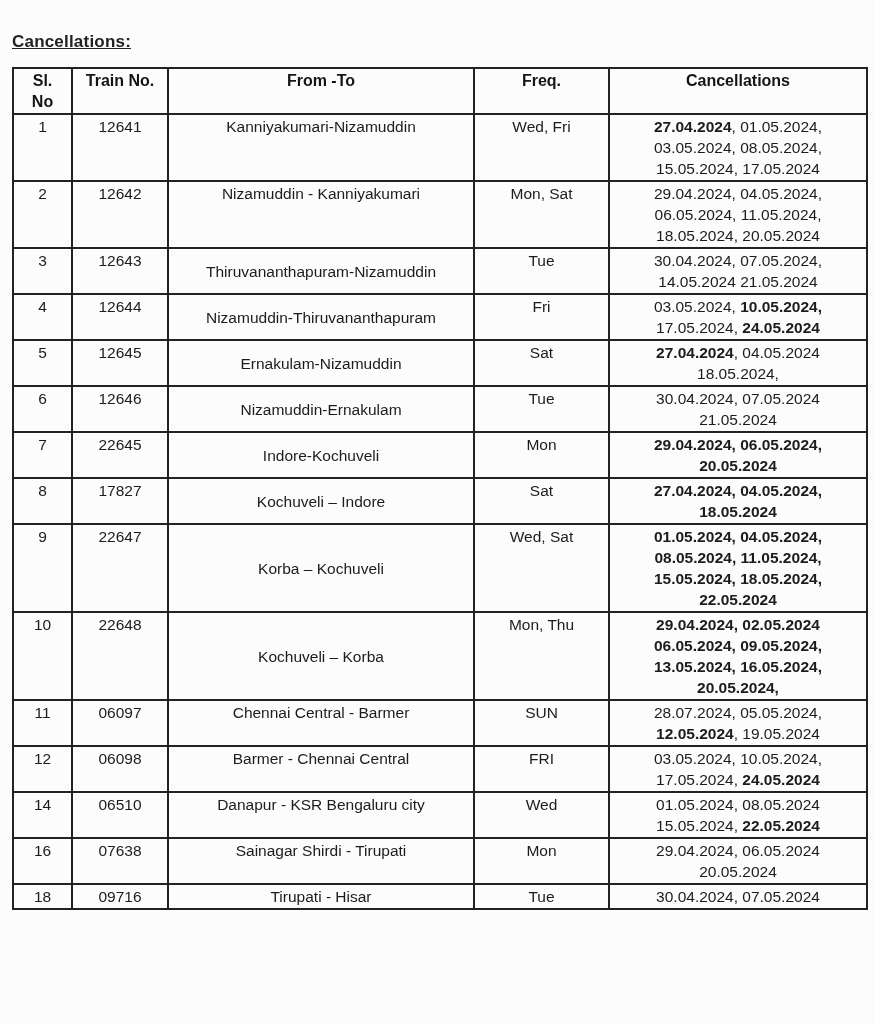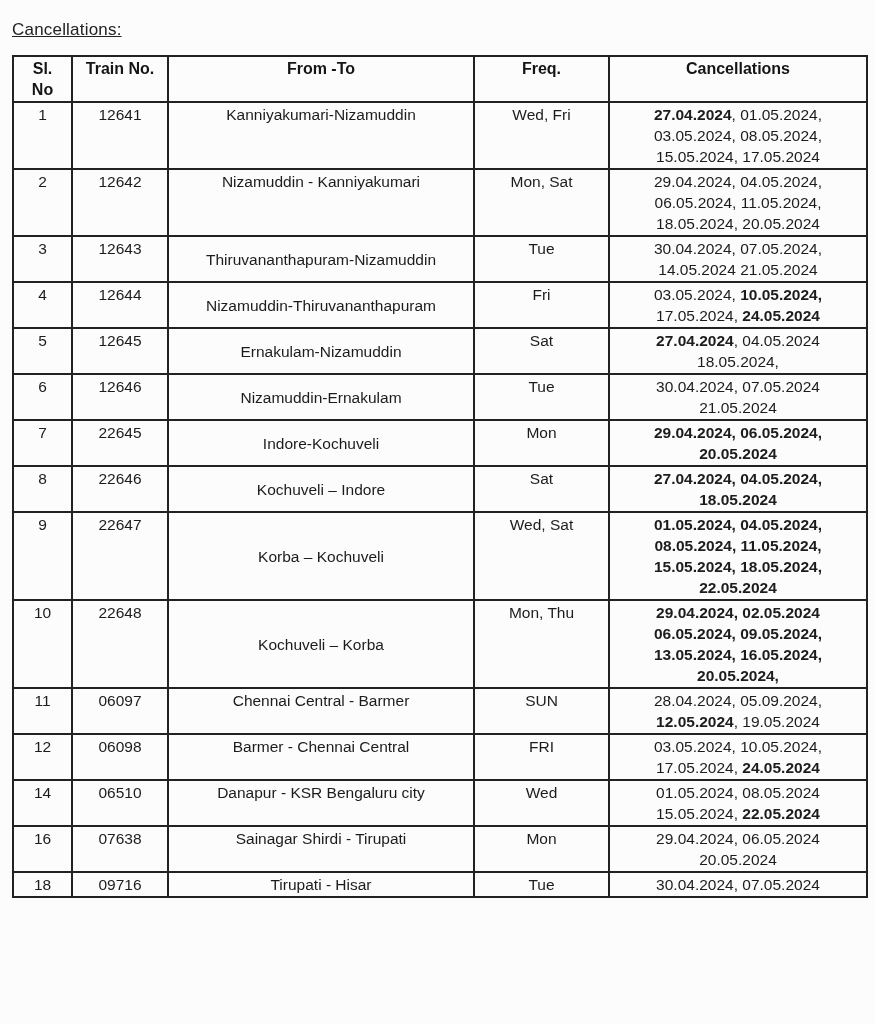--- a/index.html
+++ b/index.html
@@ -13,24 +13,24 @@
     overflow: hidden;
   }
   .page {
     box-sizing: border-box;
     width: 875px;
     height: 1024px;
     padding: 12px 9px 0 12px;
   }
   .title {
     font-size: 17px;
-    font-weight: normal;
+    font-weight: bold;
     text-decoration: underline;
     color: #222;
-    margin: 8px 0 15px 0;
+    margin: 20px 0 15px 0;
     letter-spacing: 0.2px;
   }
   table.tbl {
     border-collapse: collapse;
     table-layout: fixed;
     width: 854px;
   }
   .tbl th, .tbl td {
     border: 2px solid #222;
     padding: 1px 3px;
@@ -147,21 +147,21 @@
           <td>22645</td>
           <td class="vmid">Indore-Kochuveli</td>
           <td>Mon</td>
           <td class="cell-canc">
             <div class="line"><span class="bold">29.04.2024, 06.05.2024,</span></div>
             <div class="line"><span class="bold">20.05.2024</span></div>
           </td>
         </tr>
         <tr>
           <td>8</td>
-          <td>22646</td>
+          <td>17827</td>
           <td class="vmid">Kochuveli – Indore</td>
           <td>Sat</td>
           <td class="cell-canc">
             <div class="line"><span class="bold">27.04.2024, 04.05.2024,</span></div>
             <div class="line"><span class="bold">18.05.2024</span></div>
           </td>
         </tr>
         <tr>
           <td>9</td>
           <td>22647</td>
@@ -185,21 +185,21 @@
             <div class="line"><span class="bold">13.05.2024, 16.05.2024,</span></div>
             <div class="line"><span class="bold">20.05.2024,</span></div>
           </td>
         </tr>
         <tr>
           <td>11</td>
           <td>06097</td>
           <td>Chennai Central - Barmer</td>
           <td>SUN</td>
           <td class="cell-canc">
-            <div class="line"><span>28.04.2024, 05.09.2024,</span></div>
+            <div class="line"><span>28.07.2024, 05.05.2024,</span></div>
             <div class="line"><span class="bold">12.05.2024</span><span>, 19.05.2024</span></div>
           </td>
         </tr>
         <tr>
           <td>12</td>
           <td>06098</td>
           <td>Barmer - Chennai Central</td>
           <td>FRI</td>
           <td class="cell-canc">
             <div class="line"><span>03.05.2024, 10.05.2024,</span></div>

